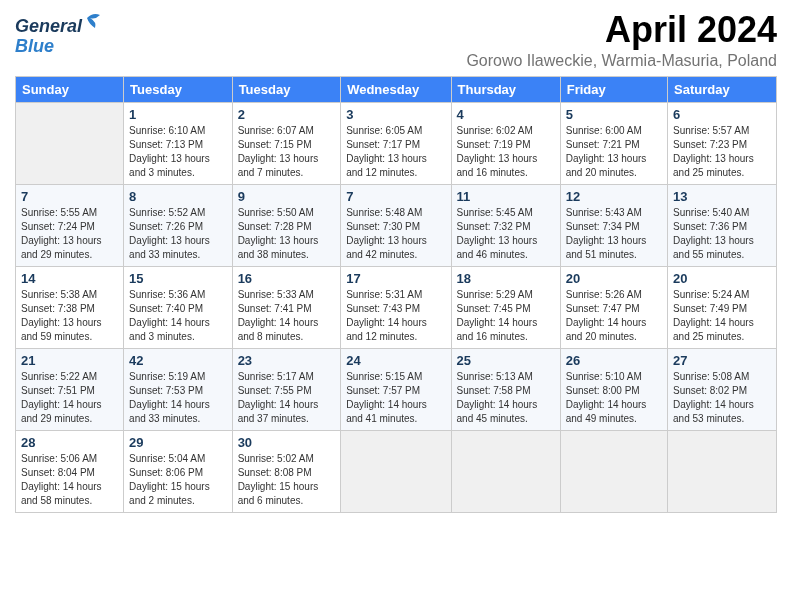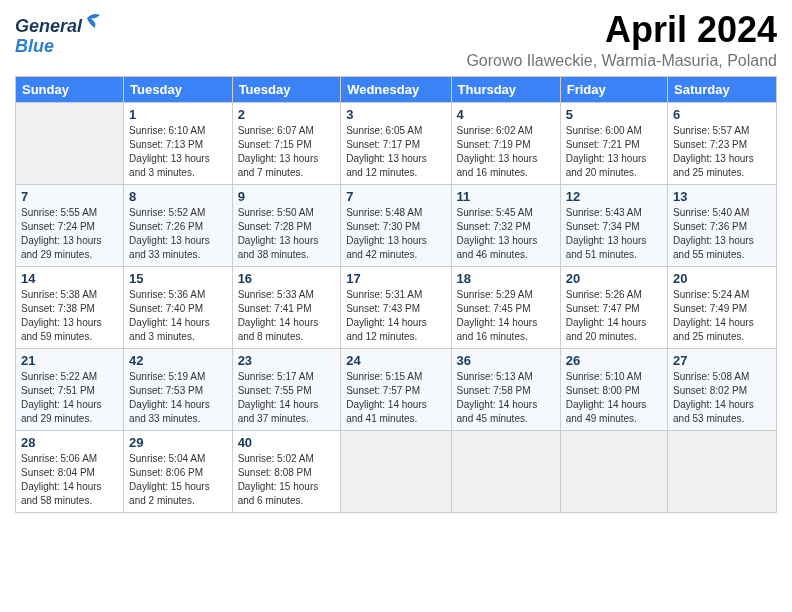--- a/index.html
+++ b/index.html
@@ -213,21 +213,21 @@
         </td>
         <td>
           <span class="day-number">23</span>
           <div class="day-info">Sunrise: 5:17 AM<br>Sunset: 7:55 PM<br>Daylight: 14 hours and 37 minutes.</div>
         </td>
         <td>
           <span class="day-number">24</span>
           <div class="day-info">Sunrise: 5:15 AM<br>Sunset: 7:57 PM<br>Daylight: 14 hours and 41 minutes.</div>
         </td>
         <td>
-          <span class="day-number">36</span>
+          <span class="day-number">25</span>
           <div class="day-info">Sunrise: 5:13 AM<br>Sunset: 7:58 PM<br>Daylight: 14 hours and 45 minutes.</div>
         </td>
         <td>
           <span class="day-number">26</span>
           <div class="day-info">Sunrise: 5:10 AM<br>Sunset: 8:00 PM<br>Daylight: 14 hours and 49 minutes.</div>
         </td>
         <td>
           <span class="day-number">27</span>
           <div class="day-info">Sunrise: 5:08 AM<br>Sunset: 8:02 PM<br>Daylight: 14 hours and 53 minutes.</div>
         </td>
@@ -235,21 +235,21 @@
       <tr>
         <td>
           <span class="day-number">28</span>
           <div class="day-info">Sunrise: 5:06 AM<br>Sunset: 8:04 PM<br>Daylight: 14 hours and 58 minutes.</div>
         </td>
         <td>
           <span class="day-number">29</span>
           <div class="day-info">Sunrise: 5:04 AM<br>Sunset: 8:06 PM<br>Daylight: 15 hours and 2 minutes.</div>
         </td>
         <td>
-          <span class="day-number">40</span>
+          <span class="day-number">30</span>
           <div class="day-info">Sunrise: 5:02 AM<br>Sunset: 8:08 PM<br>Daylight: 15 hours and 6 minutes.</div>
         </td>
         <td class="empty-cell"></td>
         <td class="empty-cell"></td>
         <td class="empty-cell"></td>
         <td class="empty-cell"></td>
       </tr>
     </tbody>
 </table>
 

